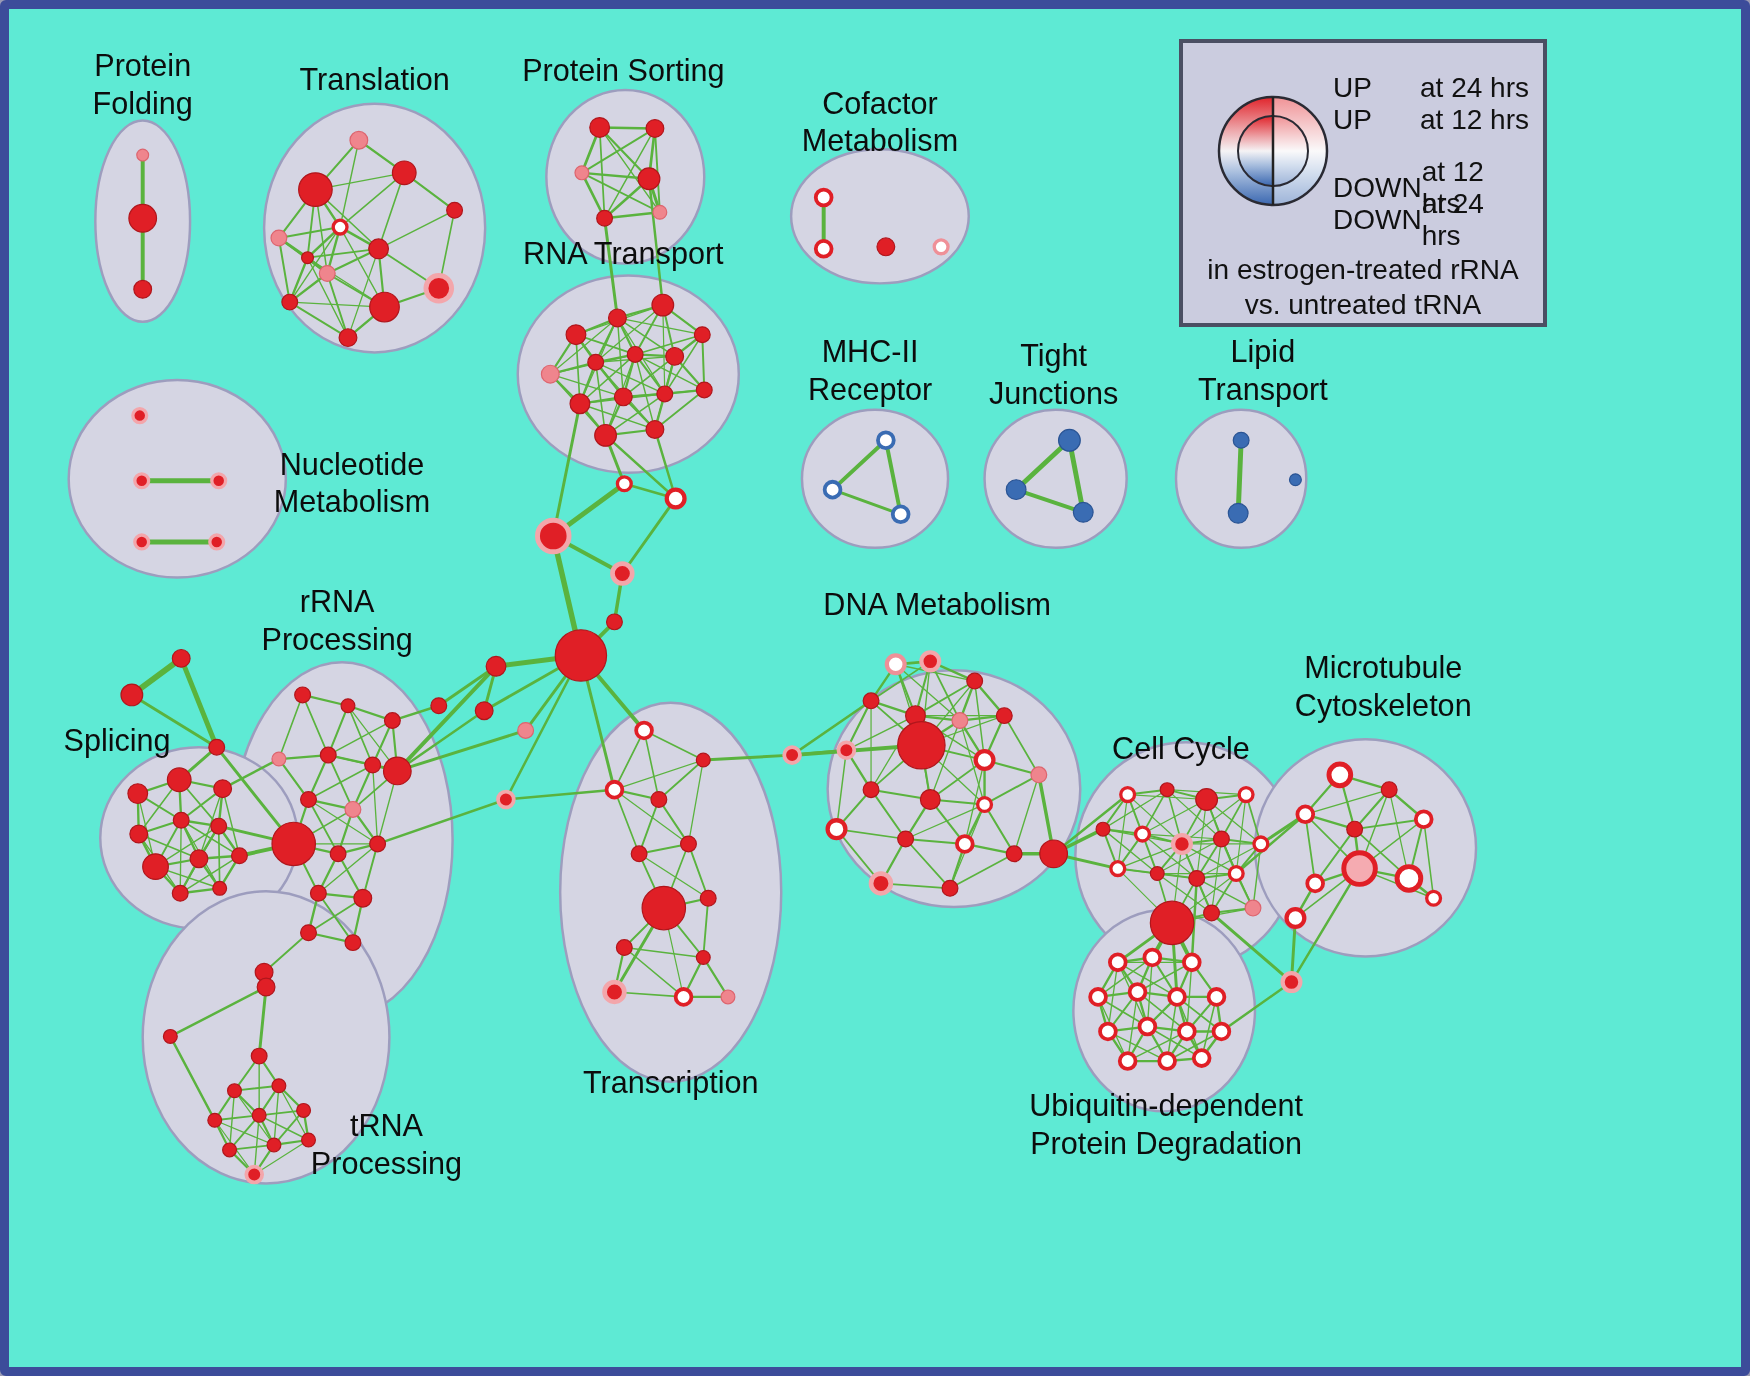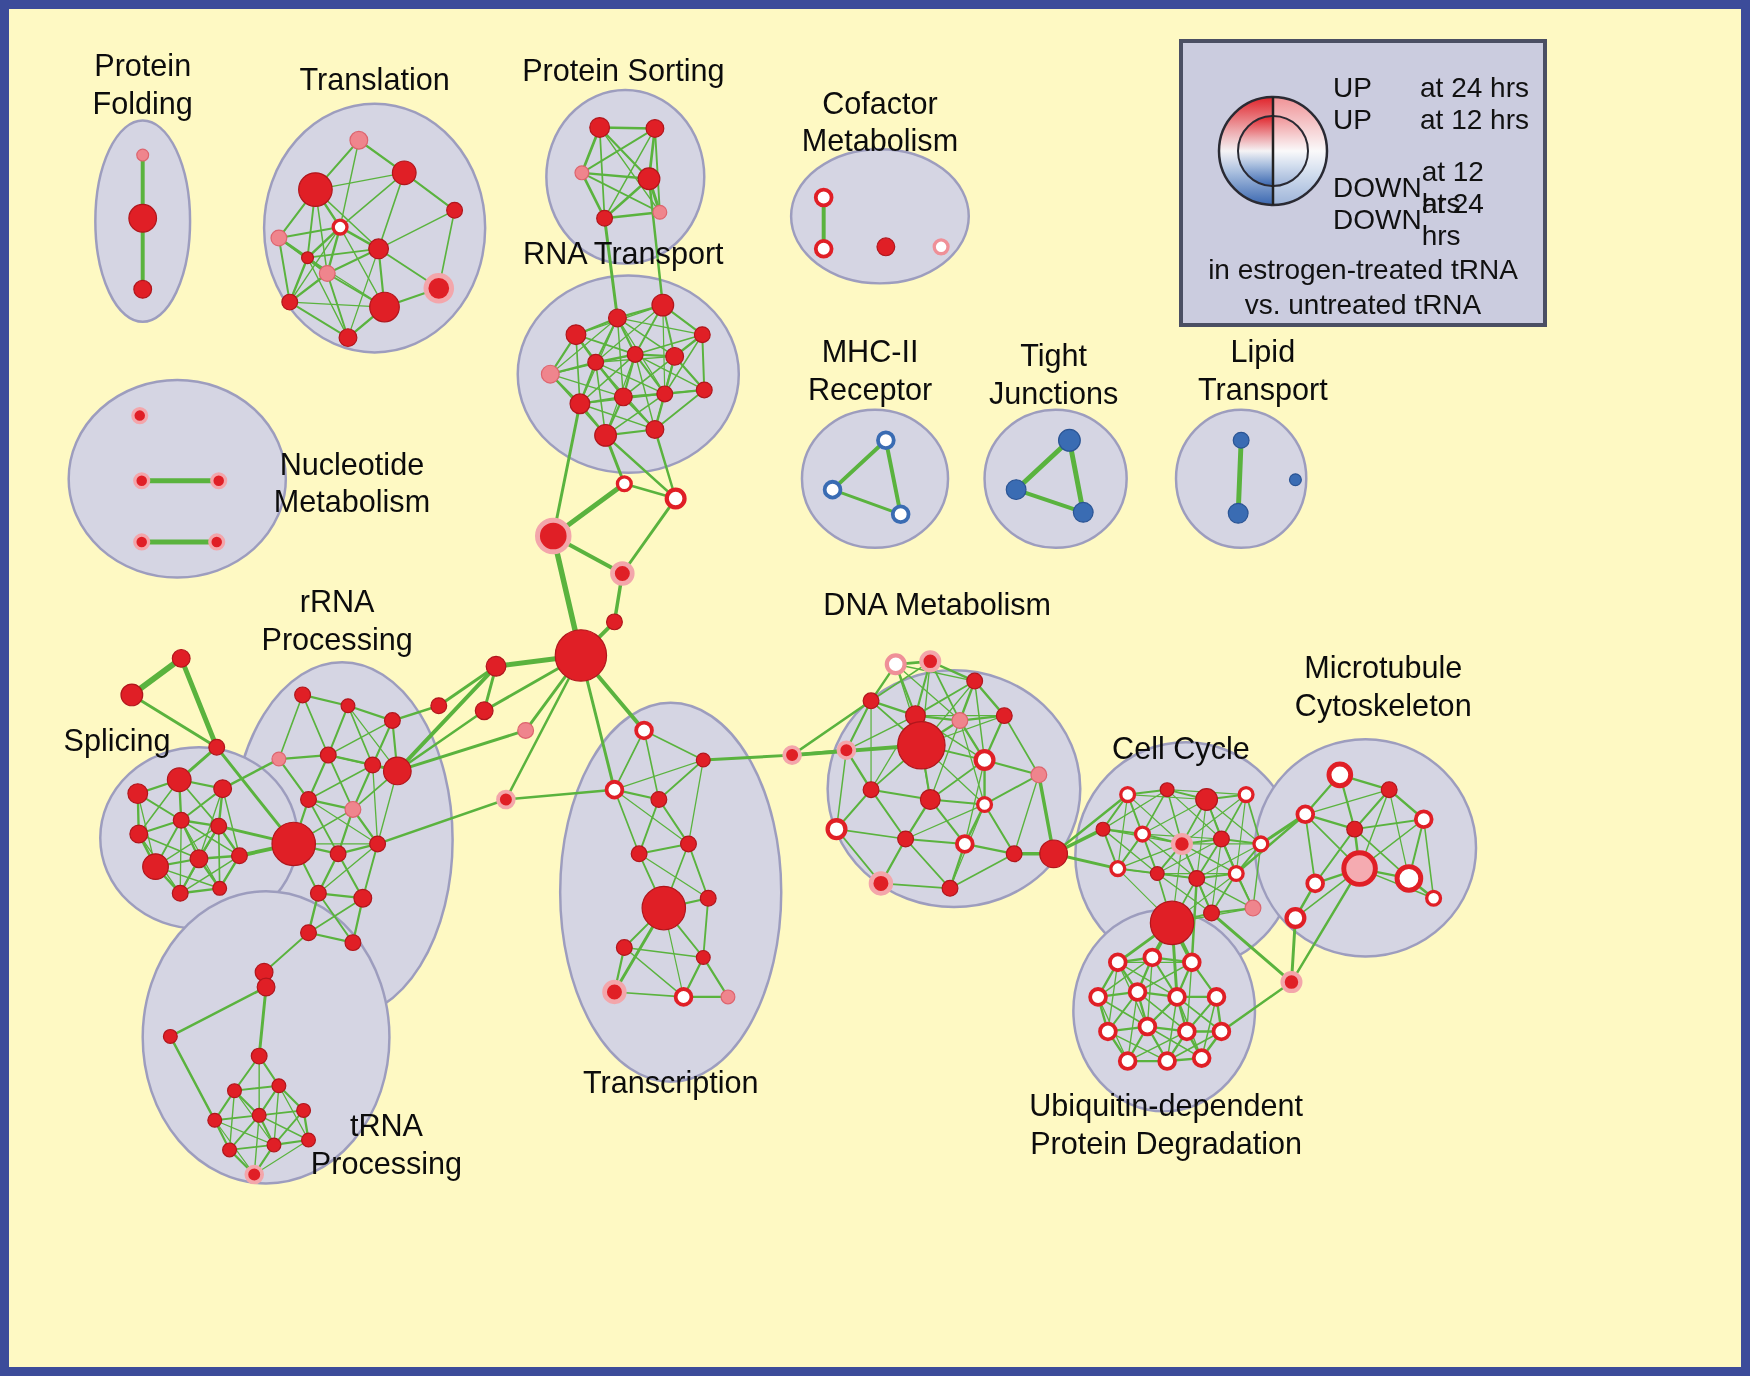--- a/index.html
+++ b/index.html
@@ -28,21 +28,21 @@
     font-size:28px;color:#111;
   }
   .legend-caption{
     position:absolute;left:0;right:0;text-align:center;
     font-size:28px;color:#111;line-height:34px;
   }
 </style>
 </head>
 <body>
 
-<div id="figure" style="background: #fef9c3; border-color: rgb(60, 76, 154);">
+<div id="figure" style="background: #5eead4; border-color: rgb(60, 76, 154); border-radius: 6px;">
   <svg id="network-svg" viewBox="0 0 1750 1376">
       <g>
         <ellipse cx="133" cy="215" rx="48" ry="102" fill="#d5d5e3" stroke="#9d9dbe" stroke-width="2.5"></ellipse>
         <ellipse cx="368" cy="222" rx="112" ry="126" fill="#d5d5e3" stroke="#9d9dbe" stroke-width="2.5"></ellipse>
         <ellipse cx="622" cy="170" rx="80" ry="88" fill="#d5d5e3" stroke="#9d9dbe" stroke-width="2.5"></ellipse>
         <ellipse cx="880" cy="210" rx="90" ry="68" fill="#d5d5e3" stroke="#9d9dbe" stroke-width="2.5"></ellipse>
         <ellipse cx="625" cy="370" rx="112" ry="100" fill="#d5d5e3" stroke="#9d9dbe" stroke-width="2.5"></ellipse>
         <ellipse cx="875" cy="476" rx="74" ry="70" fill="#d5d5e3" stroke="#9d9dbe" stroke-width="2.5"></ellipse>
         <ellipse cx="1058" cy="476" rx="72" ry="70" fill="#d5d5e3" stroke="#9d9dbe" stroke-width="2.5"></ellipse>
         <ellipse cx="1246" cy="476" rx="66" ry="70" fill="#d5d5e3" stroke="#9d9dbe" stroke-width="2.5"></ellipse>
@@ -823,16 +823,16 @@
     </div>
     <div class="legend-row" style="top:130px">
       <span>DOWN</span>
       <span>at 12 hrs</span>
     </div>
     <div class="legend-row" style="top:162px">
       <span>DOWN</span>
       <span>at 24 hrs</span>
     </div>
 
-    <div class="legend-caption" style="top:210px">in estrogen-treated tRNA</div>
+    <div class="legend-caption" style="top:210px">in estrogen-treated rRNA</div>
     <div class="legend-caption" style="top:245px">vs. untreated tRNA</div>
   </div>
 </div>
 
 </body></html>

